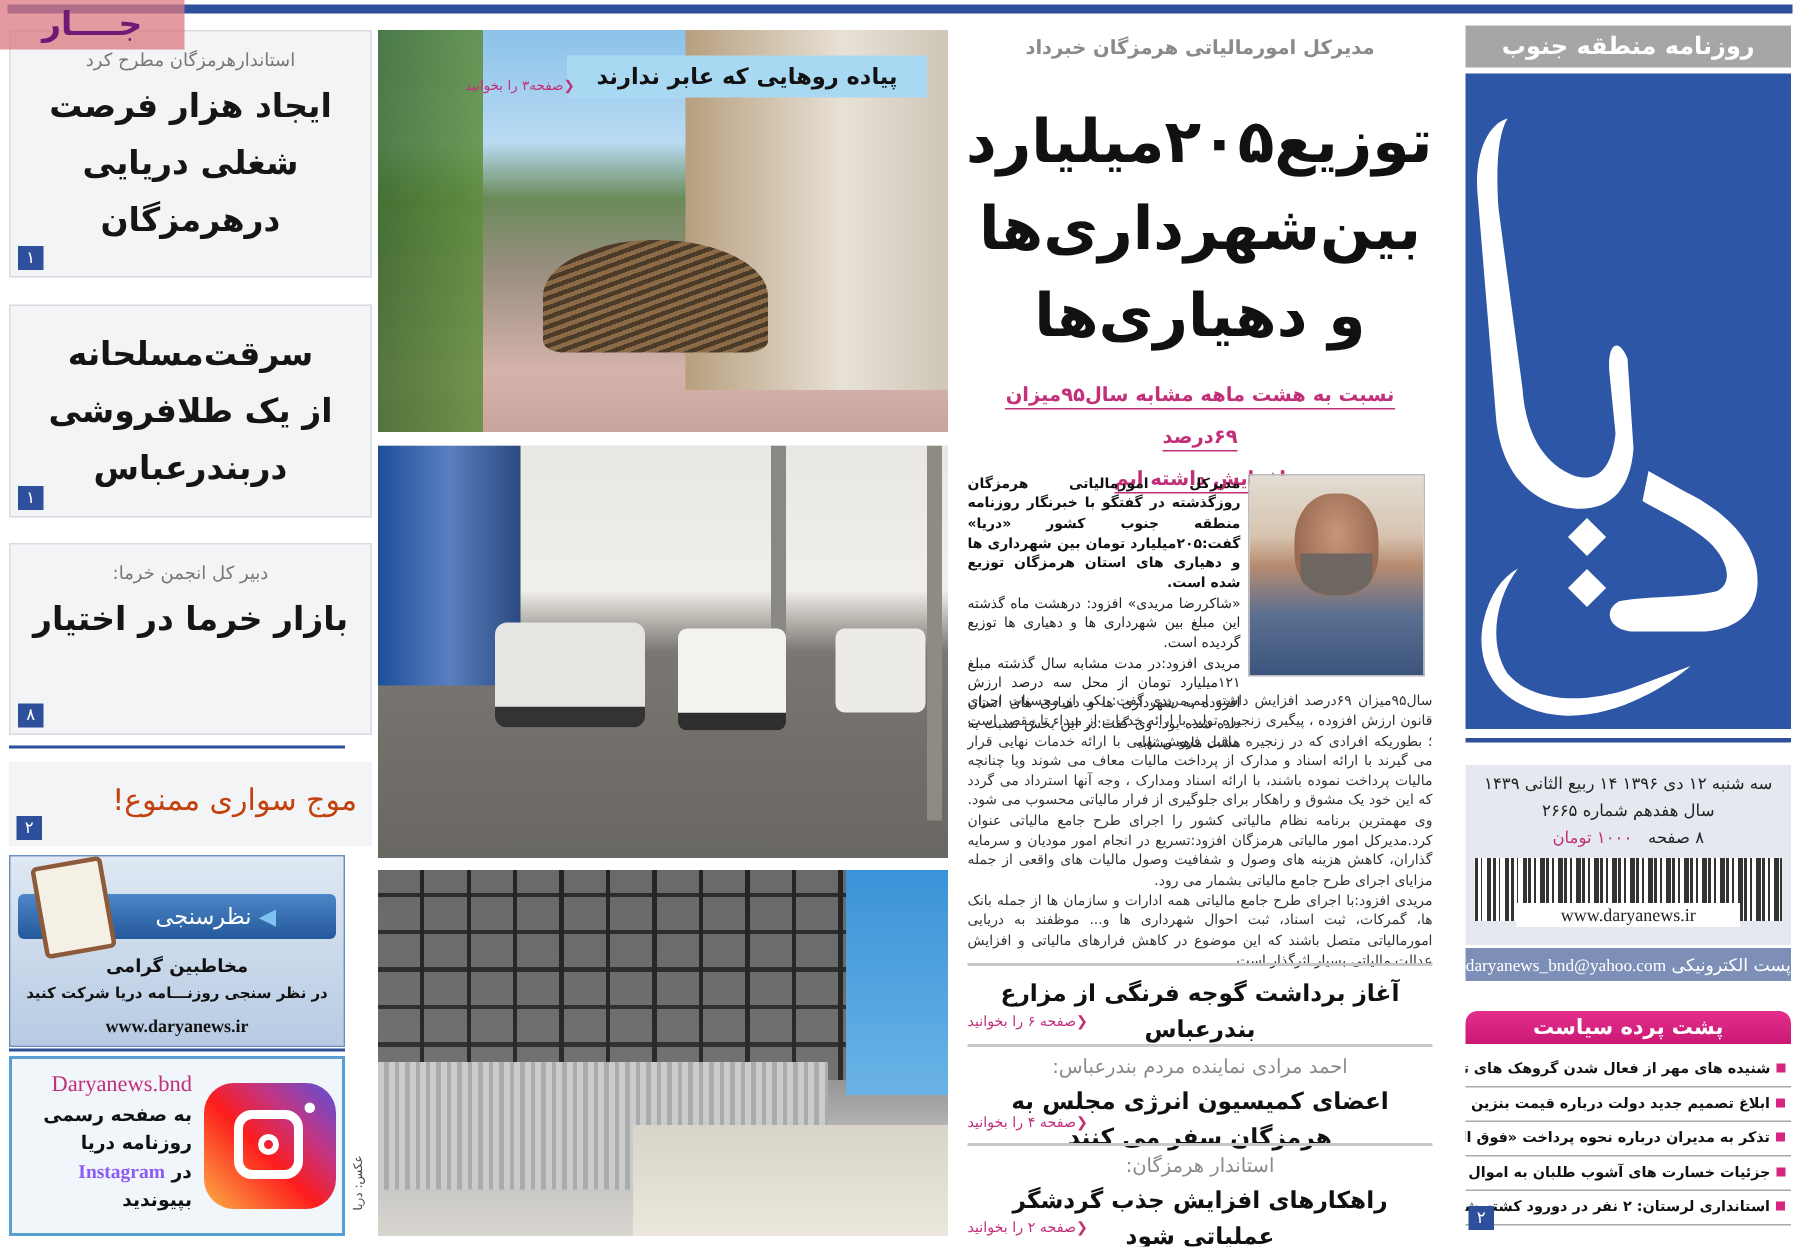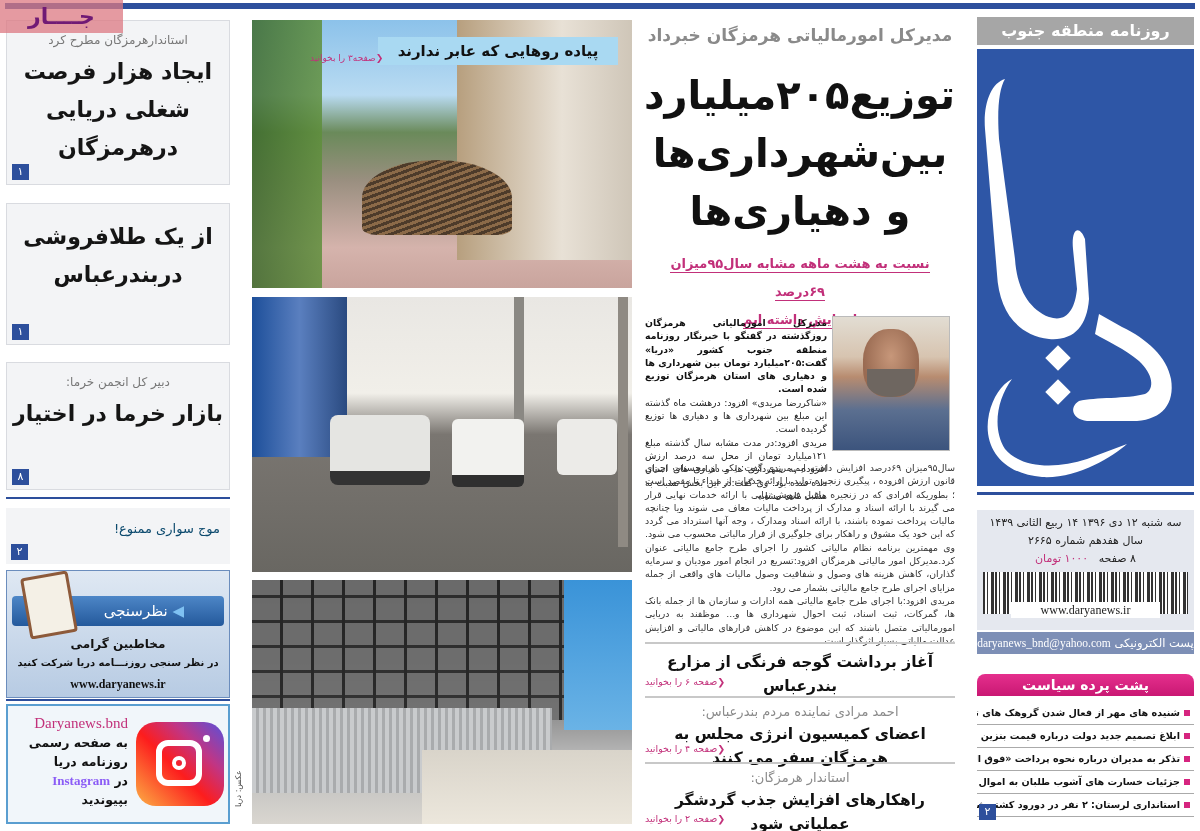--- a/index.html
+++ b/index.html
@@ -1,21 +1,21 @@
 <!DOCTYPE html>
 <html><head>
 <meta charset="utf-8">
 <style>
   * { box-sizing: border-box; margin: 0; padding: 0; }
   body { width: 1200px; height: 831px; background: #ffffff; font-family: "DejaVu Sans", sans-serif; position: relative; overflow: hidden; direction: rtl; }
   .topbar { position: absolute; top: 3px; left: 5px; width: 1190px; height: 6px; background: #2d4f9c; }
   .watermark { position: absolute; top: 0; left: 0; width: 123px; height: 33px; background: rgba(220,120,130,0.75); color: #701a75; font-weight: bold; font-size: 22px; text-align: center; line-height: 33px; z-index: 5; }
 
   
-  .lbox { position: absolute; left: 6px; width: 224px; background: #f3f4f6; border: 1px solid #d9dbe0; text-align: center; }
+  .lbox { position: absolute; left: 6px; width: 242px; background: #f3f4f6; border: 1px solid #d9dbe0; text-align: center; }
   .lbox .kicker { color: #777; font-size: 12px; margin-top: 12px; }
   .lbox .head { color: #151515; font-weight: bold; font-size: 22px; line-height: 38px; }
   .pgnum { position: absolute; left: 5px; bottom: 4px; width: 17px; height: 16px; background: #2d4f9c; color: #fff; font-size: 11px; line-height: 16px; text-align: center; }
   .hr-navy { position: absolute; left: 6px; width: 224px; height: 2px; background: #2d4f9c; }
 
   .poll { position: absolute; left: 6px; top: 570px; width: 224px; height: 128px; background: linear-gradient(#dfe8f3, #b7cbe3); border: 1px solid #6b8dbd; text-align: center; }
   .poll .band { position: absolute; top: 25px; left: 5px; right: 5px; height: 30px; border-radius: 4px; background: linear-gradient(#4d86c7, #24599c); color: #fff; font-size: 15px; line-height: 30px; text-align: right; padding-right: 40px; }
   .poll .clip { position: absolute; top: 3px; left: 18px; width: 48px; height: 62px; background: #f4f0e6; border: 3px solid #8d5a3a; border-radius: 4px; transform: rotate(-10deg); }
   .poll .line1 { position: absolute; top: 66px; width: 100%; font-weight: bold; font-size: 12px; color: #111; }
   .poll .line2 { position: absolute; top: 86px; width: 100%; font-weight: bold; font-size: 10px; color: #111; }
@@ -47,21 +47,21 @@
   .p2 .pole2 { position: absolute; right: 4px; top: 0; width: 10px; height: 250px; background: #8f8a83; }
   .p3 { top: 580px; height: 244px; background: linear-gradient(180deg, #3b3b3b 0%, #6b6b6b 40%, #b8b8b8 72%, #d9d6d0 100%); }
   .p3 .sky { position: absolute; right: 0; top: 0; width: 68px; height: 150px; background: linear-gradient(#3a93d8, #6ab3e6); }
   .p3 .scaf { position: absolute; left: 0; top: 0; width: 312px; height: 140px; background: repeating-linear-gradient(90deg, transparent 0 28px, #222 28px 31px), repeating-linear-gradient(0deg, #6f6f6f 0 22px, #2a2a2a 22px 25px); opacity: .9; }
   .p3 .fence { position: absolute; left: 0; top: 128px; width: 300px; height: 85px; background: repeating-linear-gradient(90deg, #c9cbcd 0 4px, #a9abad 4px 7px); }
   .p3 .road { position: absolute; left: 170px; top: 170px; width: 210px; height: 74px; background: linear-gradient(#d9d4ca, #ece7dc); }
   .credit { position: absolute; left: 234px; top: 770px; width: 14px; height: 50px; font-size: 8px; color: #444; writing-mode: vertical-rl; transform: rotate(180deg); }
 
   
   .center { position: absolute; left: 645px; width: 310px; text-align: center; }
-  .supra { top: 25px; color: #8a8a8a; font-size: 17px; font-weight: bold; }
+  .supra { top: 25px; color: #8a8a8a; font-size: 13px; font-weight: bold; }
   .headline { top: 66px; color: #111; font-weight: bold; font-size: 40px; line-height: 58px; }
   .sub { top: 250px; color: #c2307a; font-weight: bold; font-size: 13px; line-height: 28px; }
   .sub span { border-bottom: 1px solid #c2307a; padding-bottom: 1px; }
   .portrait { position: absolute; left: 832px; top: 316px; width: 118px; height: 135px; background: linear-gradient(180deg, #e2ddd3 0%, #d7c4b0 30%, #b88c70 45%, #5b6f90 70%, #3c547d 100%); border: 1px solid #bbb; }
   .portrait .head { position: absolute; left: 30px; top: 12px; width: 56px; height: 68px; background: radial-gradient(ellipse at 50% 40%, #c7977a 0%, #9a6b52 70%); border-radius: 45% 45% 40% 40%; }
   .portrait .beard { position: absolute; left: 34px; top: 52px; width: 48px; height: 28px; background: #6e6660; border-radius: 0 0 50% 50%; }
   .body-lead { position: absolute; left: 645px; top: 316px; width: 182px; text-align: justify; font-size: 9.3px; line-height: 13.3px; color: #222; }
   .body-lead b { font-weight: bold; color: #111; }
   .body-full { position: absolute; left: 645px; top: 461px; width: 310px; text-align: justify; font-size: 9.3px; line-height: 13.3px; color: #333; }
   .sep { position: absolute; left: 645px; width: 310px; height: 2px; background: #c8c8c8; }
@@ -98,38 +98,39 @@
   <div class="head" style="margin-top:6px;">
     <div>ایجاد هزار فرصت</div>
     <div>شغلی دریایی</div>
     <div>درهرمزگان</div>
   </div>
   <div class="pgnum">۱</div>
 </div>
 
 <div class="lbox" style="top:203px;height:142px;">
   <div class="head" style="margin-top:14px;">
+    <div>سرقت‌مسلحانه</div>
     <div>از یک طلافروشی</div>
     <div>دربندرعباس</div>
   </div>
   <div class="pgnum">۱</div>
 </div>
 
 <div class="lbox" style="top:362px;height:128px;">
   <div class="kicker">دبیر کل انجمن خرما:</div>
   <div class="head" style="margin-top:6px;">
     <div>بازار خرما در اختیار</div>
   </div>
   <div class="pgnum">۸</div>
 </div>
 
 <div class="hr-navy" style="top:497px;"></div>
 
 <div class="lbox" style="top:508px;height:56px;border:none;text-align:right;">
-  <div style="font-size:13px;color:#0c4a6e;padding:13px 10px 0 0;">موج سواری ممنوع!</div>
+  <div style="font-size:20px;color:#c2410c;padding:13px 10px 0 0;">موج سواری ممنوع!</div>
   <div class="pgnum">۲</div>
 </div>
 
 <div class="poll">
   <div class="band">
     <span style="color:#7fc1f2;">◀</span>
     <span>نظرسنجی</span>
   </div>
   <div class="clip"></div>
   <div class="line1">مخاطبین گرامی</div>

